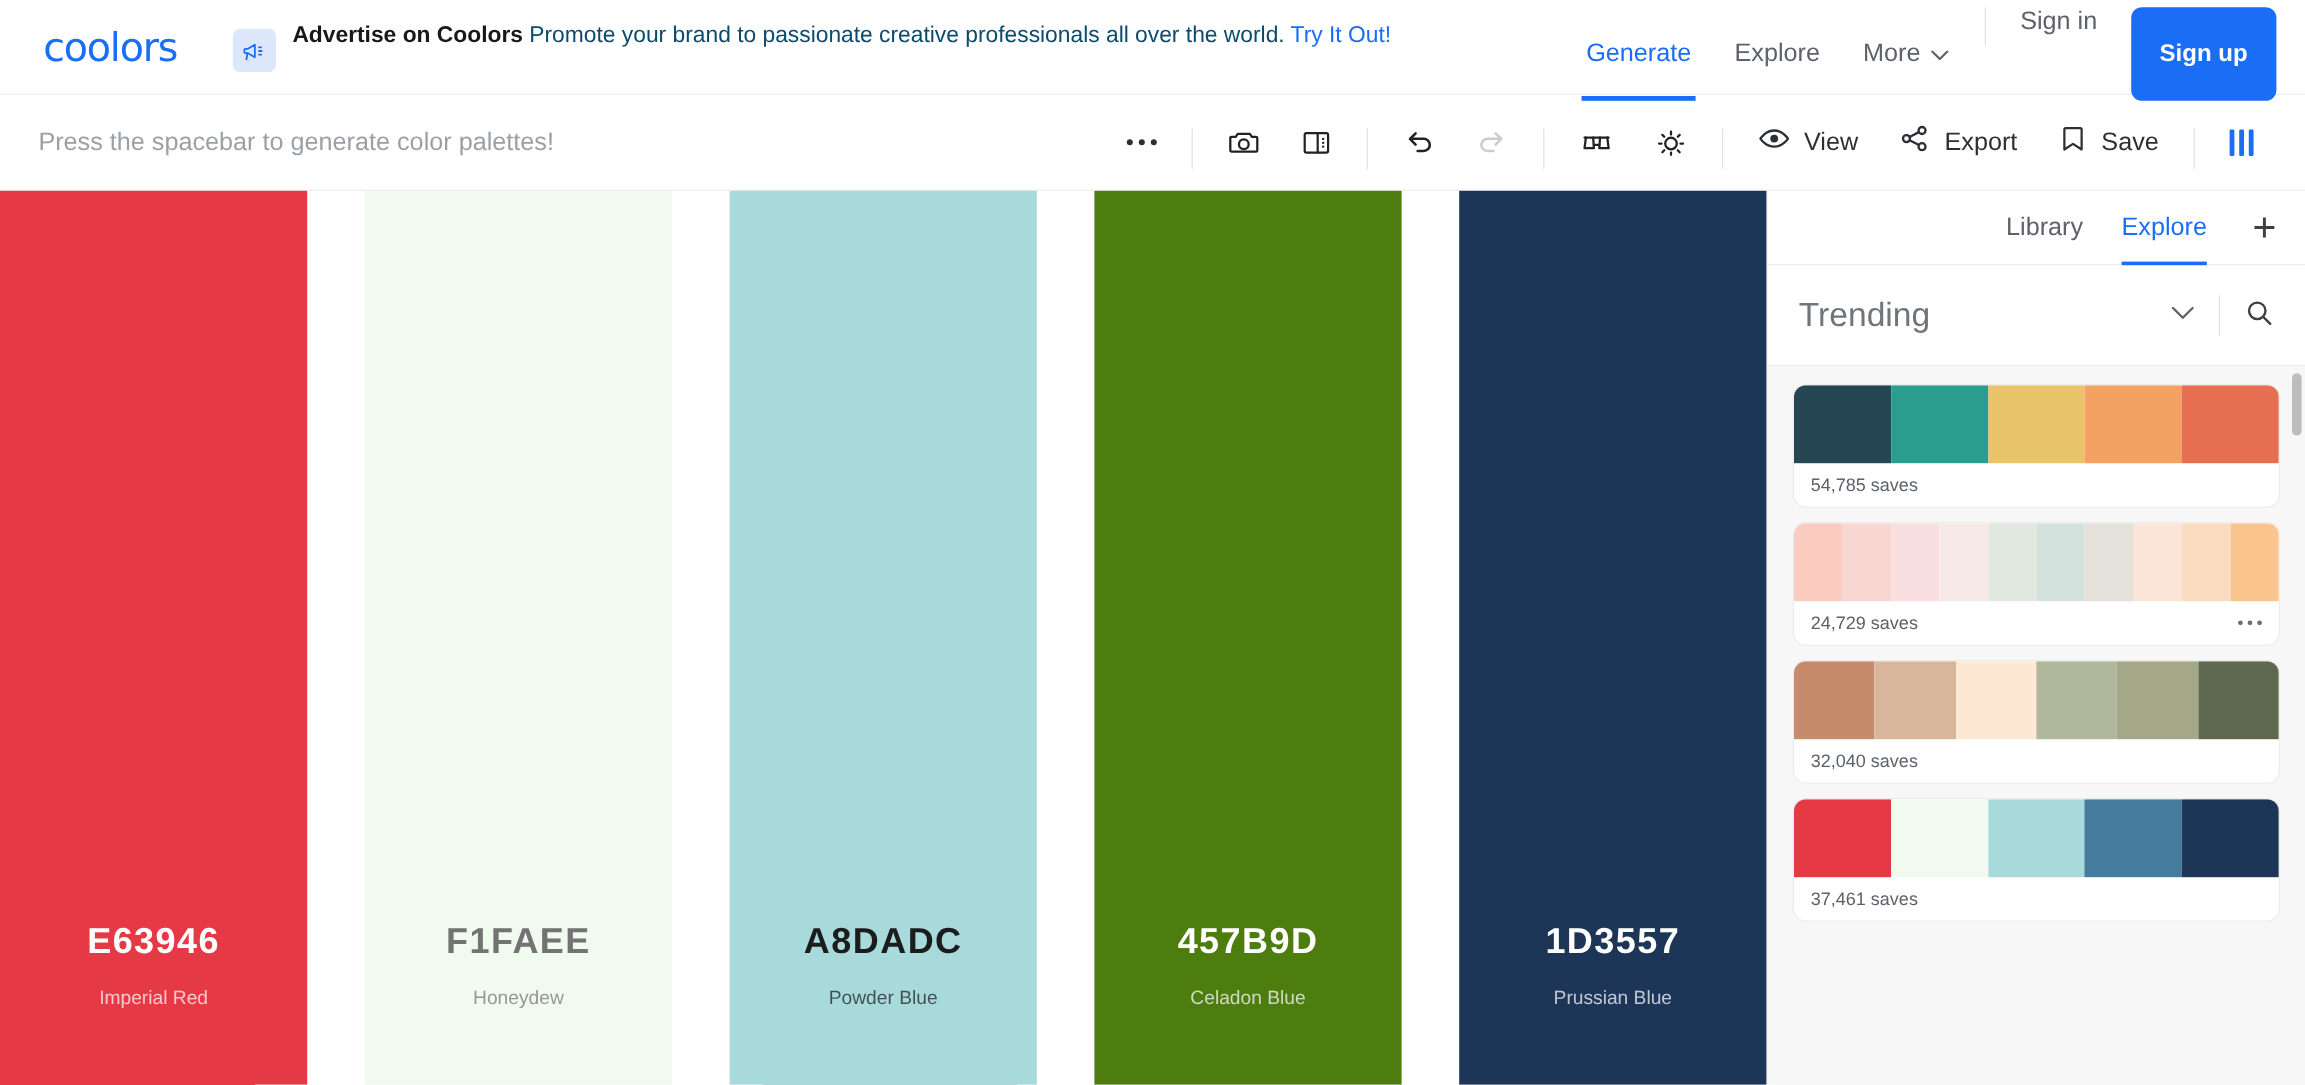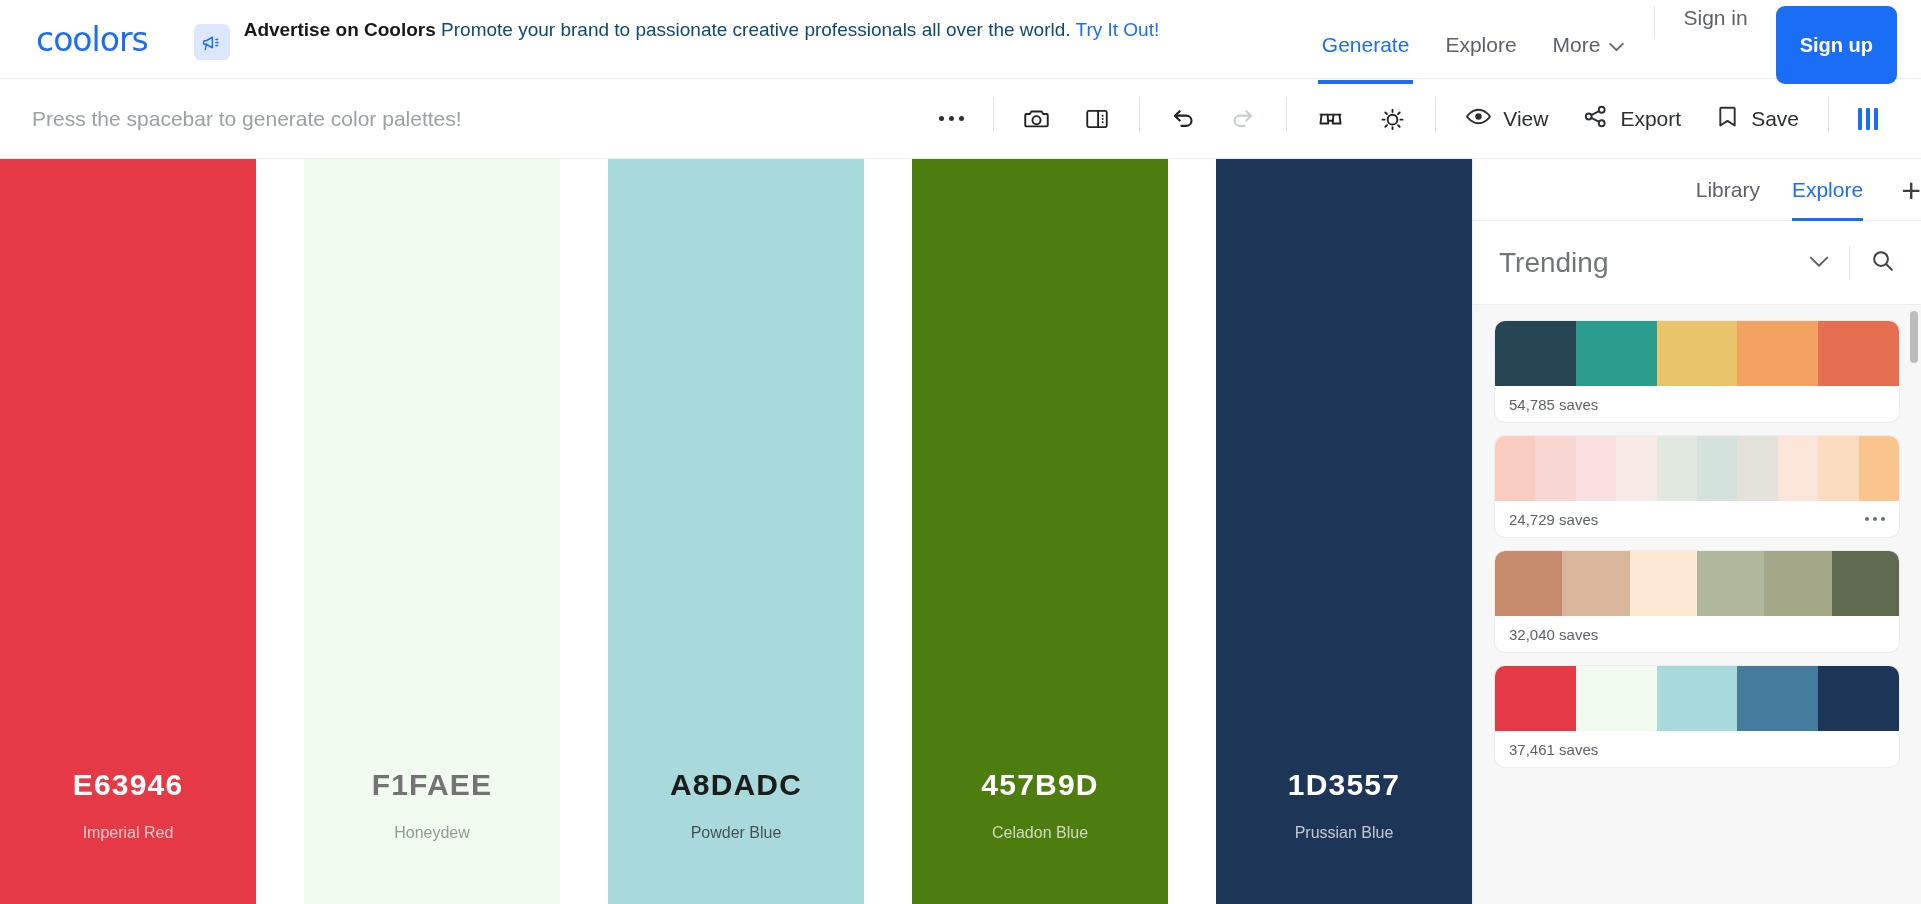--- a/index.html
+++ b/index.html
@@ -74,21 +74,21 @@
   .toolbar{
     height:80px; width:100%;
     display:flex; align-items:center;
     border-bottom:1px solid #ededed;
     background:#fff;
   }
   .hint{
     margin-left:32px; font-size:21px; color:#9aa0a6;
   }
   .tools{
-    margin-left:auto; display:flex; align-items:flex-start;
+    margin-left:auto; display:flex; align-items:flex-end;
     padding-right:26px;
   }
   .tool{
     display:flex; align-items:center; justify-content:center;
     height:44px; padding:0 17px; cursor:pointer; color:#222;
   }
   .tool.labeled{ gap:11px; font-size:21px; color:#2c2f33; }
   .tool.disabled{ color:#c9ccd1; cursor:default; }
   .tsep{ width:1px; height:34px; background:#e2e2e2; margin:0 12px; }
   .dots{ display:flex; gap:5px; }
@@ -120,21 +120,21 @@
 
   
   .sidebar{
     width:449px; flex:0 0 449px;
     border-left:1px solid #ededed;
     background:#fff; display:flex; flex-direction:column;
     height:100%;
   }
   .sb-tabs{
     height:62px; display:flex; align-items:center;
-    justify-content:flex-end; 
+    justify-content:flex-end; padding-right:24px;
     border-bottom:1px solid #ededed; position:relative;
   }
   .sb-tab{
     font-size:21px; color:#5d6169; margin:0 16px;
     height:62px; display:flex; align-items:center;
     cursor:pointer; position:relative;
   }
   .sb-tab.active{ color:#1A6EF5; }
   .sb-tab.active::after{
     content:""; position:absolute; left:0; right:0; bottom:0;

